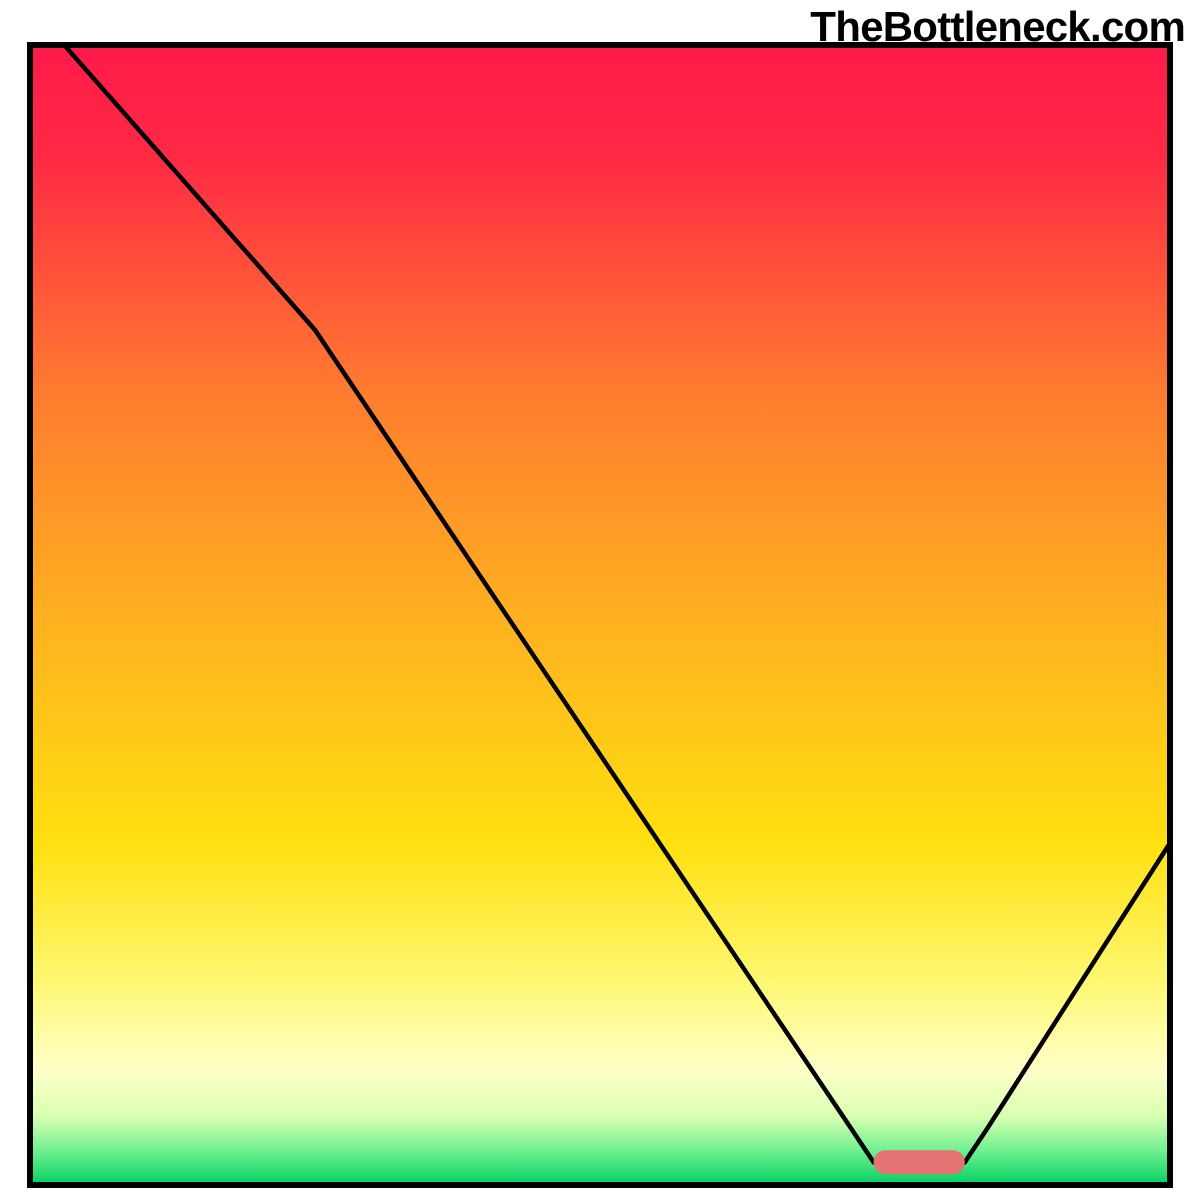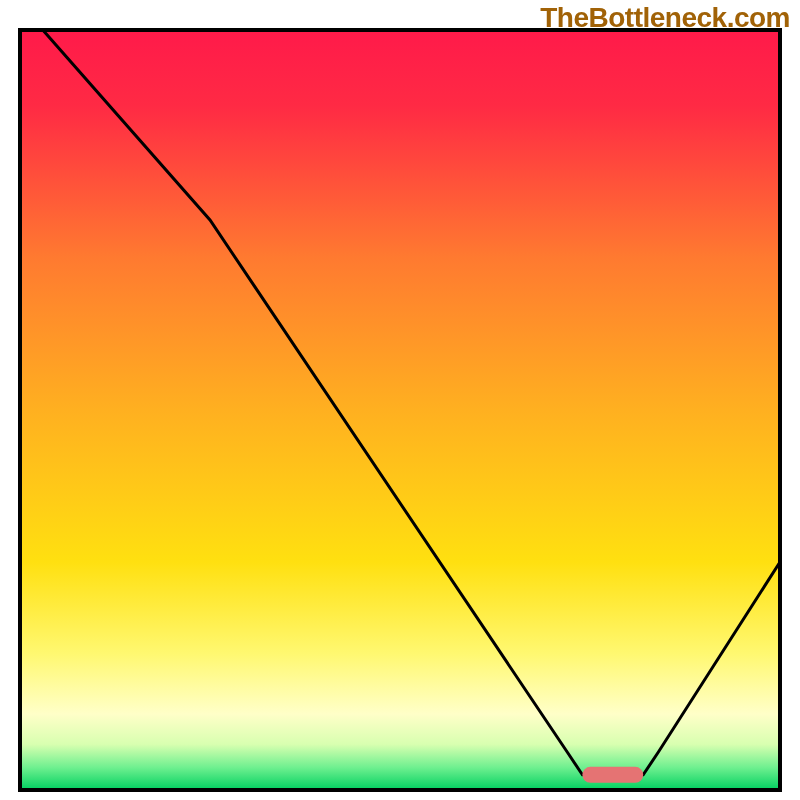--- a/index.html
+++ b/index.html
@@ -14,21 +14,21 @@
     position: relative;
     width: 800px;
     height: 800px;
   }
   .watermark {
     position: absolute;
     top: 2px;
     right: 10px;
     font-size: 28px;
     font-weight: bold;
-    color: #a16207;
+    color: #000000;
     z-index: 10;
     letter-spacing: -0.5px;
   }
   svg.plot {
     position: absolute;
     left: 0;
     top: 0;
     width: 800px;
     height: 800px;
   }

